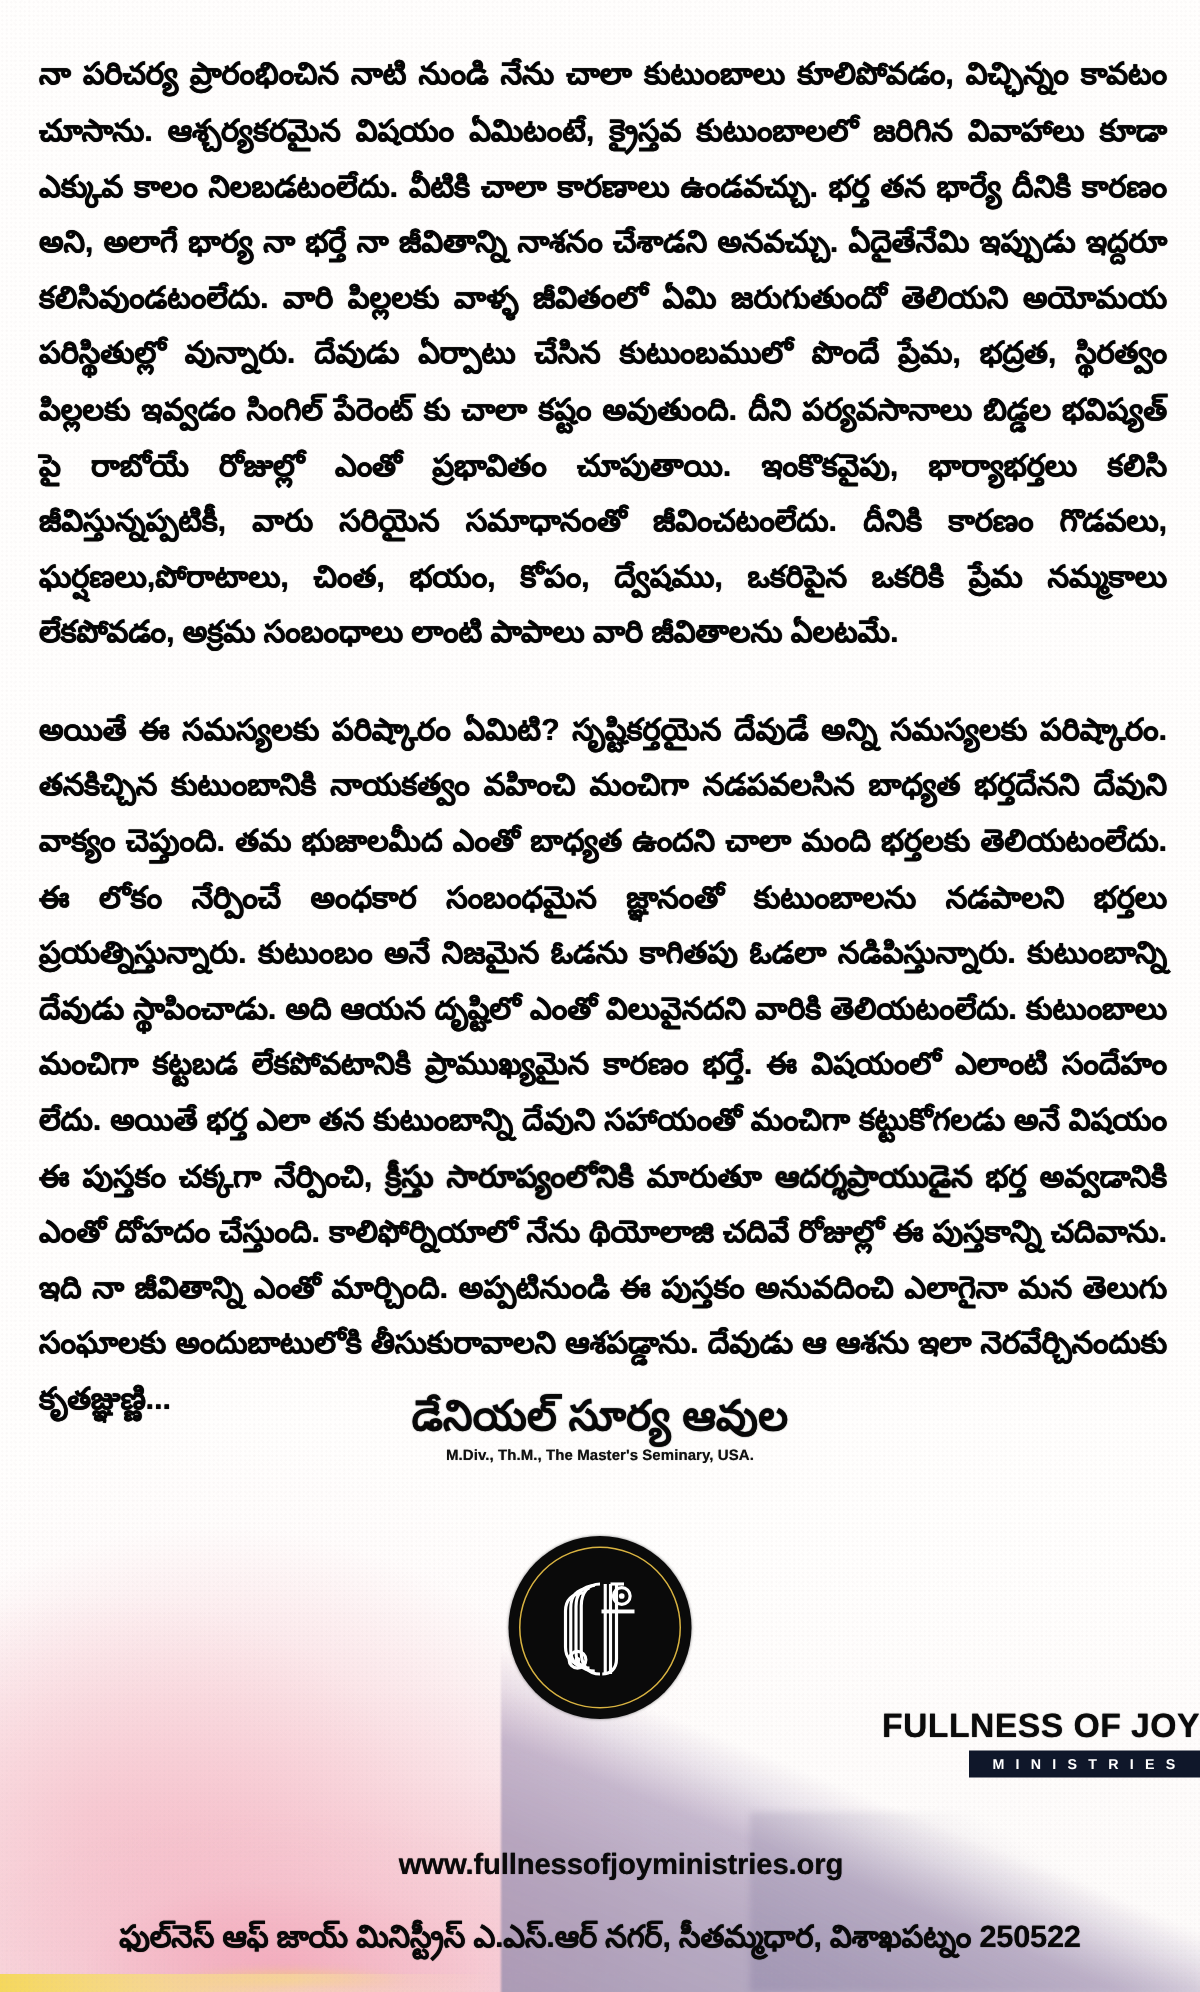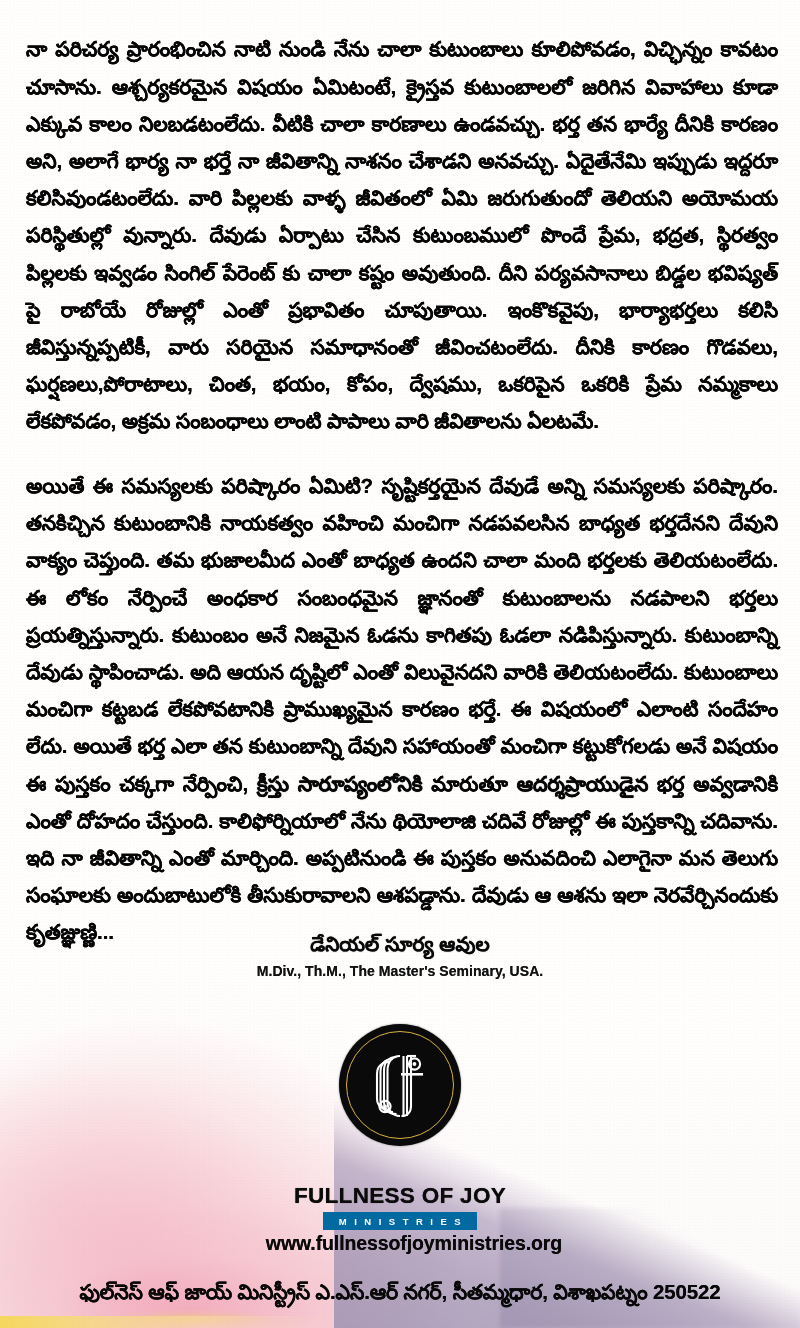--- a/index.html
+++ b/index.html
@@ -119,30 +119,30 @@
 
   
   .signature-block {
     position: absolute;
     top: 928px;
     left: 0;
     right: 0;
     text-align: center;
   }
   .sig-name {
-    font-size: 20px;
+    font-size: 28px;
     font-weight: 900;
     color: #080808;
     letter-spacing: 0.1px;
     line-height: 32px;
     text-shadow: 0 0 0.8px rgba(0,0,0,0.95);
   }
   .sig-credentials {
     margin-top: 3px;
-    font-size: 14px;
+    font-size: 10px;
     font-weight: 700;
     color: #111;
     letter-spacing: 0.05px;
     line-height: 16px;
     text-shadow: 0 0 0.5px rgba(0,0,0,0.75);
   }
 
   
   .logo-wrap {
     position: absolute;
@@ -174,37 +174,37 @@
     box-sizing: border-box;
   }
   .logo-mark {
     position: relative;
     z-index: 2;
   }
 
   
   .wordmark {
     position: absolute;
-    top: 1183px;
-    left: 0;
-    right: 0;
-    text-align: center;
+    top: 1138px;
+    left: 0;
+    right: 0;
+    text-align: right;
   }
   .wordmark-main {
     font-size: 22.5px;
     font-weight: 900;
     letter-spacing: 0.3px;
     color: #0b0b0b;
     line-height: 26px;
     text-shadow: 0 0 0.7px rgba(0,0,0,0.9);
   }
   .wordmark-bar {
     display: inline-block;
     margin-top: 3px;
-    background: #0369a1;
+    background: #0f172a;
     color: #ffffff;
     font-size: 9.5px;
     font-weight: 700;
     letter-spacing: 7.5px;
     padding: 3.5px 9px 3.5px 16px;
     line-height: 11px;
   }
 
   
   .website {

